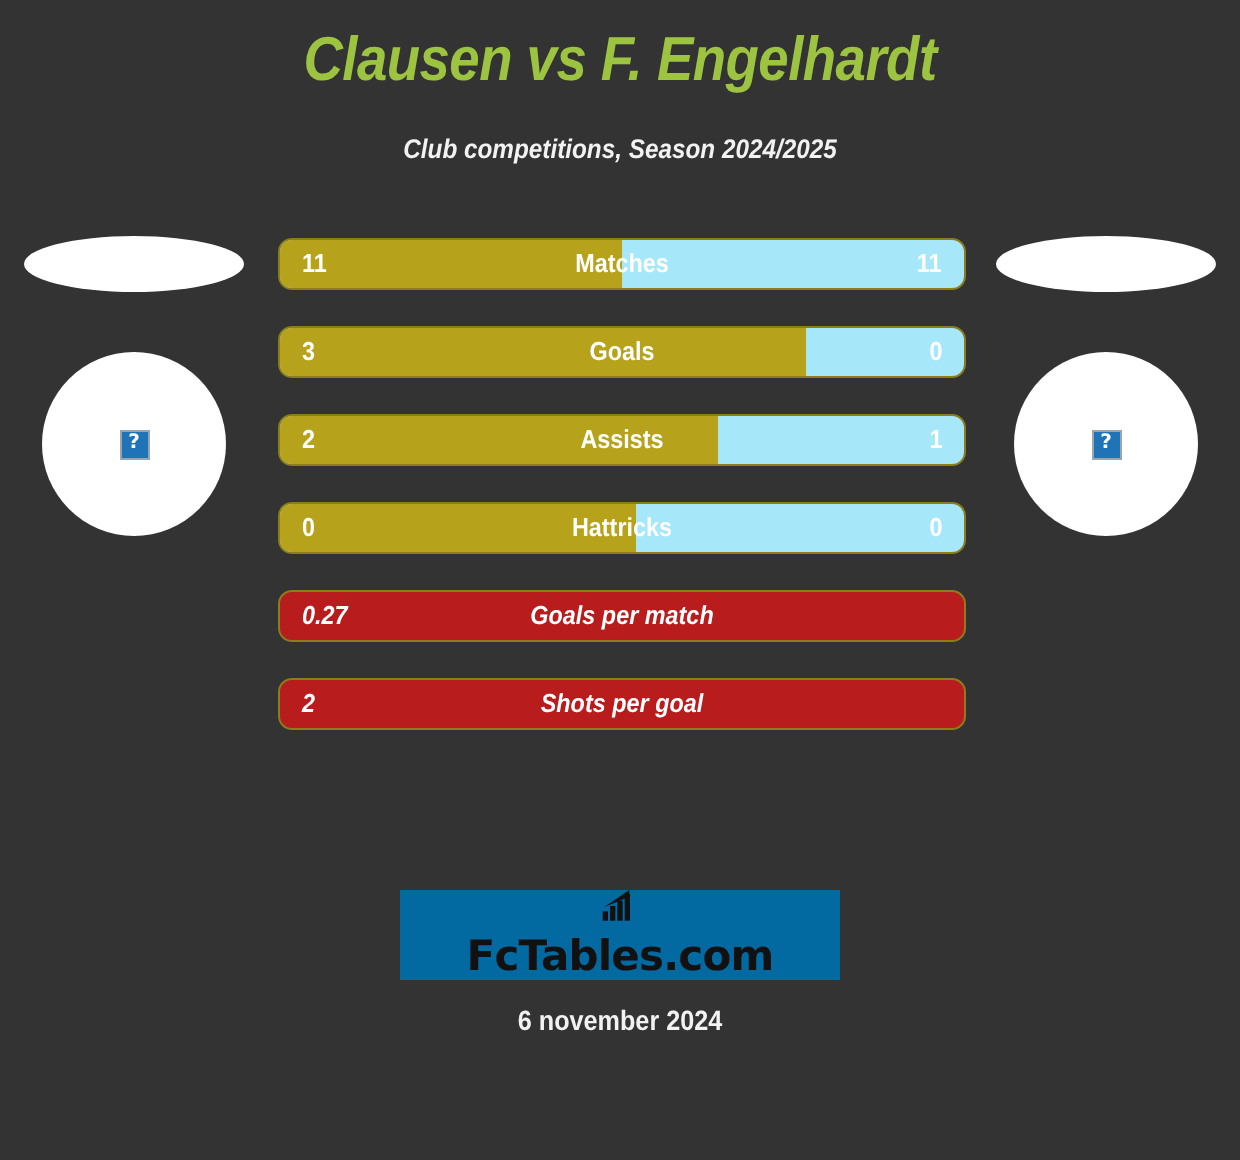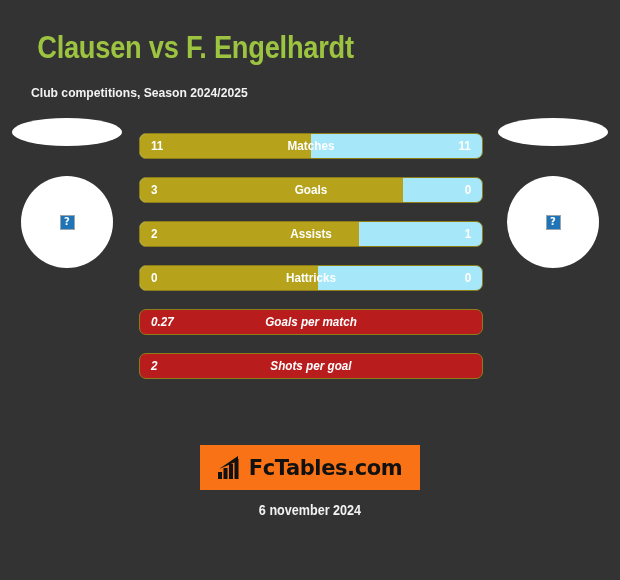--- a/index.html
+++ b/index.html
@@ -16,21 +16,23 @@
   }
 
   .page {
     position: relative;
     width: 620px;
     height: 580px;
   }
 
   
   .header {
-    padding-top: 28px;
+    padding-top: 10px;
+    text-align: center;
+    font-style: italic;
   }
   .title {
     color: #9dc440;
     font-size: 31px;
     font-weight: bold;
     letter-spacing: -0.3px;
     line-height: 40px;
     transform: scaleX(0.88);
     transform-origin: center;
     white-space: nowrap;
@@ -93,21 +95,21 @@
     font-size: 10px;
     font-weight: bold;
     line-height: 10px;
     font-family: "DejaVu Sans", sans-serif;
   }
 
   
   .bars {
     position: absolute;
     left: 139px;
-    top: 133px;
+    top: 119px;
     width: 344px;
   }
   .bar-row {
     position: relative;
     height: 26px;
     margin-bottom: 18px;
     border-radius: 7px;
     overflow: hidden;
     background: #a6e7fa;
     border: 1px solid #8c7d18;
@@ -152,25 +154,26 @@
   }
 
   
   .logo-box {
     position: absolute;
     left: 50%;
     transform: translateX(-50%);
     top: 445px;
     width: 220px;
     height: 45px;
-    background: #f97316;
+    background: #0369a1;
     display: flex;
     align-items: center;
     justify-content: center;
     gap: 5px;
+    flex-direction: column;
   }
   .logo-icon {
     display: block;
   }
   .logo-text {
     color: #111111;
     font-size: 21px;
     font-weight: bold;
     letter-spacing: -0.4px;
     font-family: "DejaVu Sans", sans-serif;

